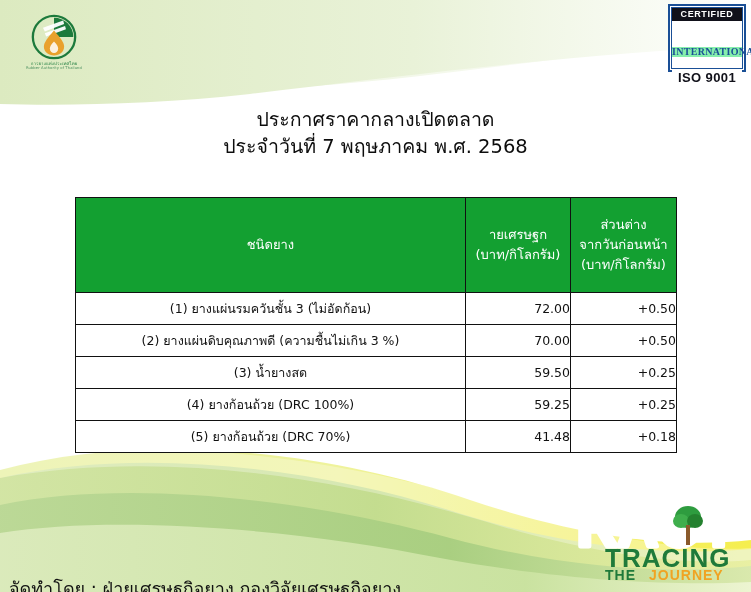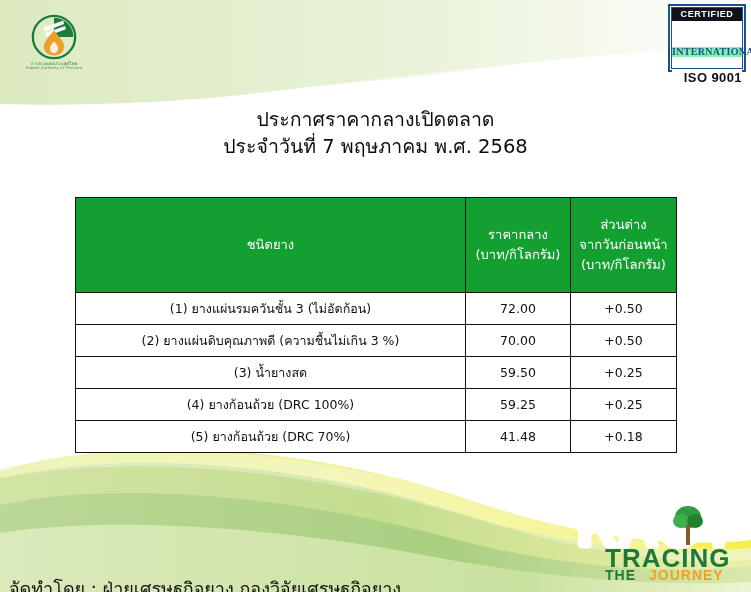--- a/index.html
+++ b/index.html
@@ -124,21 +124,21 @@
     line-height: 10px;
     height: 10px;
     font-family: "Liberation Serif", serif;
   }
   .iso-9001 {
     background: #ffffff;
     color: #11111a;
     font-size: 13px;
     font-weight: bold;
     letter-spacing: .4px;
-    text-align: right;
+    text-align: center;
     line-height: 15px;
     height: 15px;
     font-family: "Liberation Sans", sans-serif;
   }
 
   
   .title-block {
     position: absolute;
     left: 0;
     top: 106px;
@@ -191,21 +191,21 @@
     height: 31px;
     font-size: 12.5px;
     color: #111111;
   }
   td.c-type {
     text-align: center;
     padding-left: 7px;
     font-size: 12px;
   }
   td.c-price, td.c-diff {
-    text-align: center;
+    text-align: right;
     font-size: 15px;
     font-family: "DejaVu Sans", "Liberation Sans", sans-serif;
   }
   col.col-type  { width: 390px; }
   col.col-price { width: 105px; }
   col.col-diff  { width: 106px; }
 
   
   .footer-note {
     position: absolute;
@@ -318,21 +318,21 @@
       </colgroup>
       <thead>
         <tr>
           <th>
             <div class="th-lines">
               <span>ชนิดยาง</span>
             </div>
           </th>
           <th>
             <div class="th-lines">
-              <span>ราคากลาง</span>
+              <span>ายเศรษฐก</span>
               <span>(บาท/กิโลกรัม)</span>
             </div>
           </th>
           <th>
             <div class="th-lines">
               <span>ส่วนต่าง</span>
               <span>จากวันก่อนหน้า</span>
               <span>(บาท/กิโลกรัม)</span>
             </div>
           </th>

